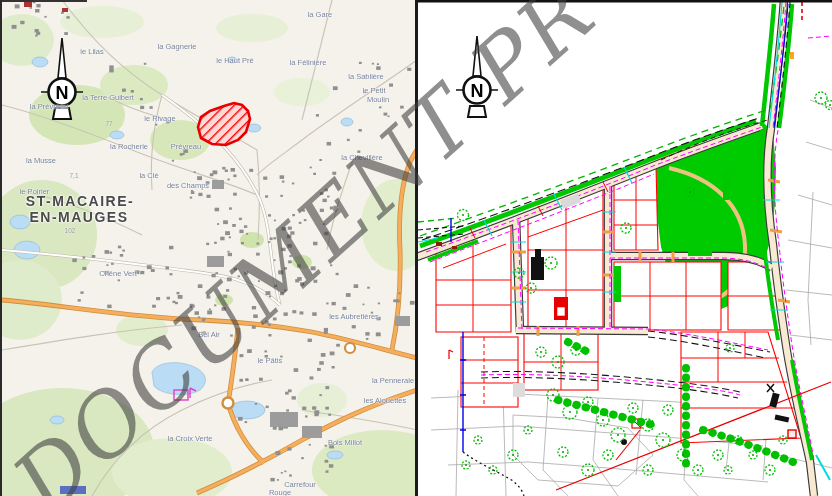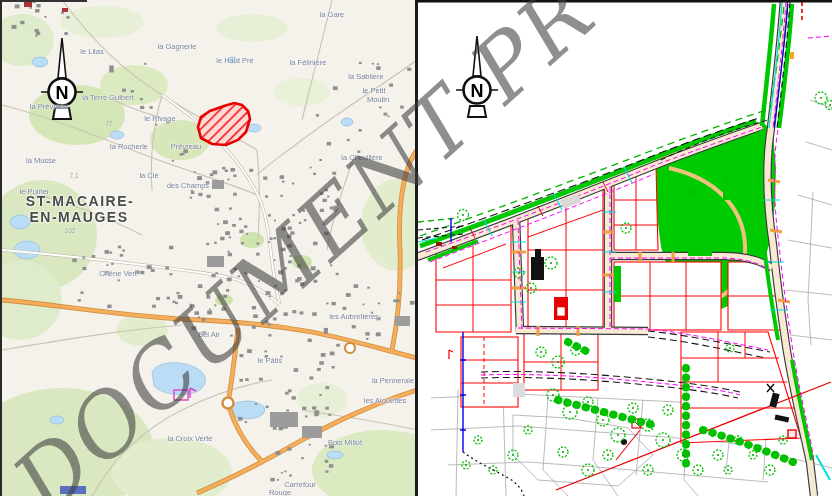--- a/index.html
+++ b/index.html
@@ -420,21 +420,21 @@
         <line x1="-21" y1="0" x2="-13" y2="0" stroke="#111" stroke-width="1.5"></line>
         <line x1="13" y1="0" x2="21" y2="0" stroke="#111" stroke-width="1.5"></line>
         <circle r="13.5" fill="#fff" stroke="#111" stroke-width="2.6"></circle>
         <text y="6.5" text-anchor="middle" font-size="18" font-weight="bold" fill="#000" font-family="Liberation Sans, sans-serif">N</text>
       </g>
       <rect x="0" y="0" width="85" height="2" fill="#333"></rect>
     </svg>
     <div class="labels" id="left-labels">
       <div class="town" style="left:78px;top:201px">ST-MACAIRE-</div>
       <div class="town" style="left:77px;top:217px">EN-MAUGES</div>
-    <span class="place" style="left: 330px; top: 14px;">la Gare</span>
+    <span class="place" style="left: 318px; top: 14px;">la Gare</span>
         <span class="place" style="left: 90px; top: 51px;">le Lilas</span>
         <span class="place" style="left: 175px; top: 46px;">la Gagnerie</span>
         <span class="place" style="left: 233px; top: 60px;">le Haut Pré</span>
         <span class="place" style="left: 306px; top: 62px;">la Félinière</span>
         <span class="place" style="left: 364px; top: 76px;">la Sablière</span>
         <span class="place" style="left: 372px; top: 90px; text-align: right;">le Petit</span>
         <span class="place" style="left: 376px; top: 99px;">Moulin</span>
         <span class="place" style="left: 106px; top: 97px;">la Terre Guibert</span>
         <span class="place" style="left: 47px; top: 106px;">la Prévreau</span>
         <span class="place" style="left: 158px; top: 118px;">le Rivage</span>

